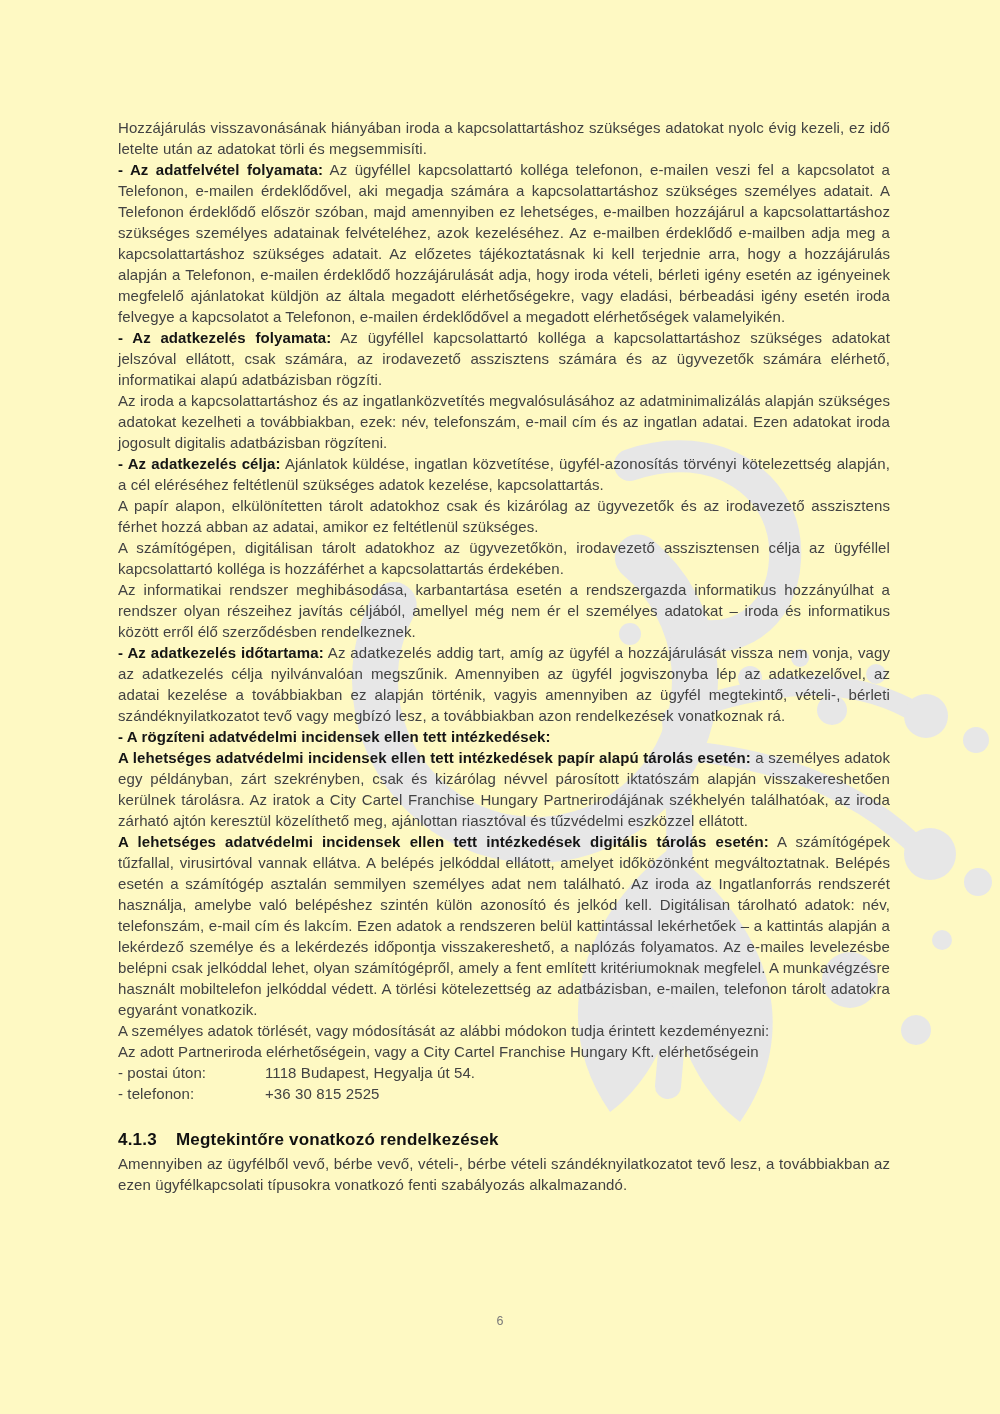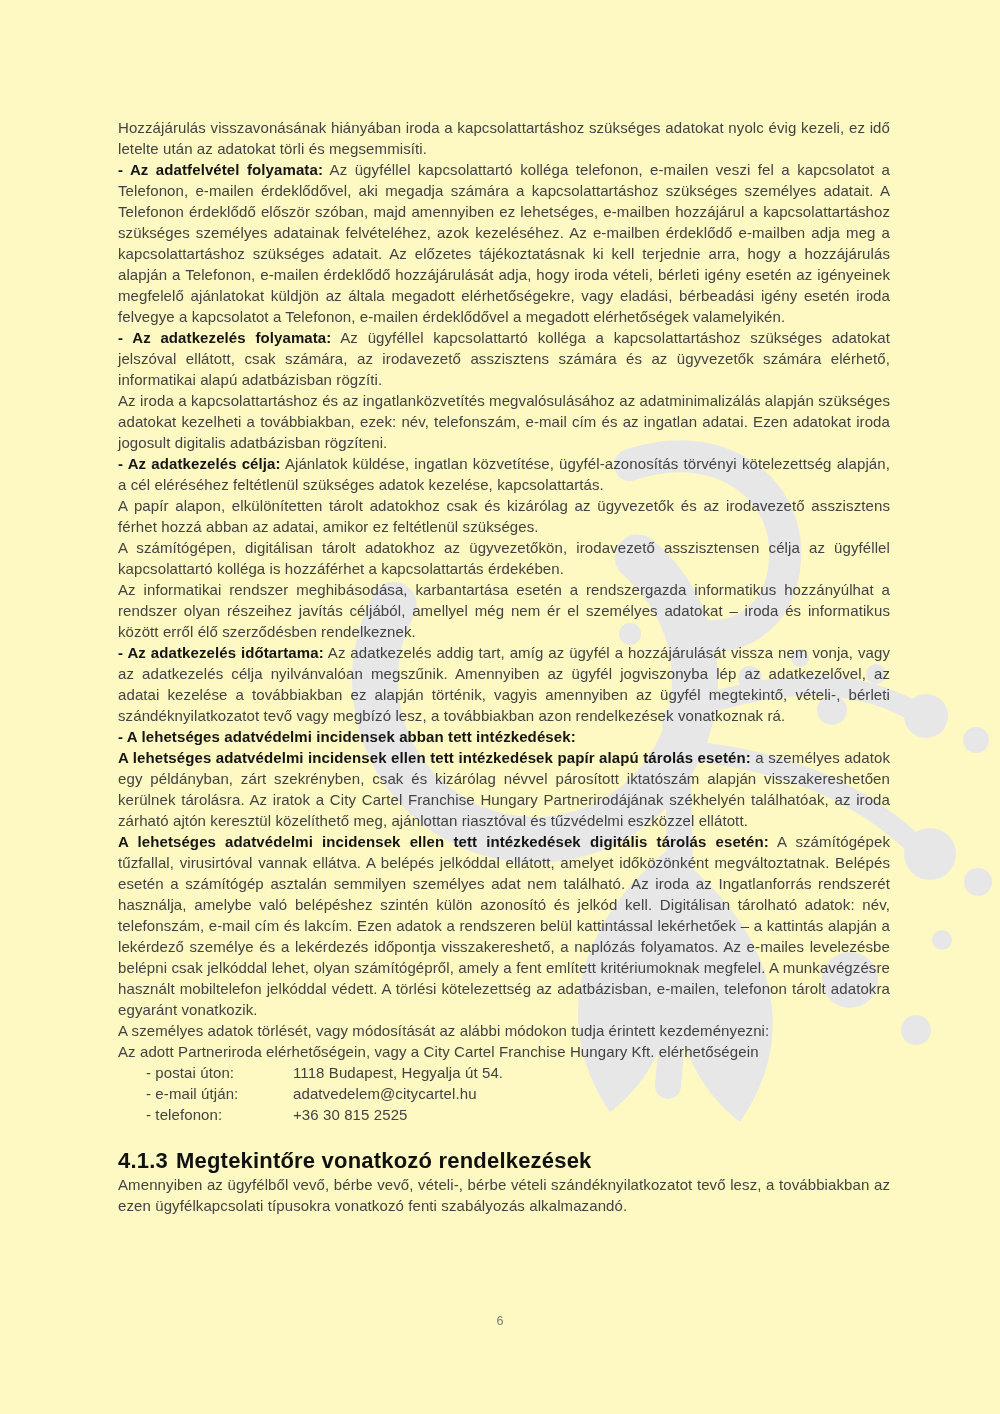--- a/index.html
+++ b/index.html
@@ -30,28 +30,28 @@
     line-height: 21px;
     letter-spacing: 0.1px;
     color: #424242;
     text-align: justify;
   }
   .content p { margin: 0; }
   .b {
     font-weight: 700;
     color: #151515;
   }
-  .contact-block { text-align: left; margin-left: 28px; }
+  .contact-block { text-align: left; }
   .contact-row { display: flex; }
   .contact-label { width: 147px; flex: 0 0 147px; }
   .contact-value { flex: 1; }
   .section-heading {
     margin-top: 25px;
     margin-bottom: 3px;
-    font-size: 22px;
+    font-size: 17px;
     font-weight: 700;
     color: #111111;
     text-align: left;
     letter-spacing: 0.2px;
   }
   .sec-num { display: inline-block; width: 58px; }
   .page-number {
     position: absolute;
     left: 0;
     right: 0;
@@ -100,34 +100,30 @@
 
     <p><span class="b"></span><span>Hozzájárulás visszavonásának hiányában iroda a kapcsolattartáshoz szükséges adatokat nyolc évig kezeli, ez idő letelte után az adatokat törli és megsemmisíti.</span></p>
     <p><span class="b">- Az adatfelvétel folyamata:</span><span> Az ügyféllel kapcsolattartó kolléga telefonon, e-mailen veszi fel a kapcsolatot a Telefonon, e-mailen érdeklődővel, aki megadja számára a kapcsolattartáshoz szükséges személyes adatait. A Telefonon érdeklődő először szóban, majd amennyiben ez lehetséges, e-mailben hozzájárul a kapcsolattartáshoz szükséges személyes adatainak felvételéhez, azok kezeléséhez. Az e-mailben érdeklődő e-mailben adja meg a kapcsolattartáshoz szükséges adatait. Az előzetes tájékoztatásnak ki kell terjednie arra, hogy a hozzájárulás alapján a Telefonon, e-mailen érdeklődő hozzájárulását adja, hogy iroda vételi, bérleti igény esetén az igényeinek megfelelő ajánlatokat küldjön az általa megadott elérhetőségekre, vagy eladási, bérbeadási igény esetén iroda felvegye a kapcsolatot a Telefonon, e-mailen érdeklődővel a megadott elérhetőségek valamelyikén.</span></p>
     <p><span class="b">- Az adatkezelés folyamata:</span><span> Az ügyféllel kapcsolattartó kolléga a kapcsolattartáshoz szükséges adatokat jelszóval ellátott, csak számára, az irodavezető asszisztens számára és az ügyvezetők számára elérhető, informatikai alapú adatbázisban rögzíti.</span></p>
     <p><span class="b"></span><span>Az iroda a kapcsolattartáshoz és az ingatlanközvetítés megvalósulásához az adatminimalizálás alapján szükséges adatokat kezelheti a továbbiakban, ezek: név, telefonszám, e-mail cím és az ingatlan adatai. Ezen adatokat iroda jogosult digitalis adatbázisban rögzíteni.</span></p>
     <p><span class="b">- Az adatkezelés célja:</span><span> Ajánlatok küldése, ingatlan közvetítése, ügyfél-azonosítás törvényi kötelezettség alapján, a cél eléréséhez feltétlenül szükséges adatok kezelése, kapcsolattartás.</span></p>
     <p><span class="b"></span><span>A papír alapon, elkülönítetten tárolt adatokhoz csak és kizárólag az ügyvezetők és az irodavezető asszisztens férhet hozzá abban az adatai, amikor ez feltétlenül szükséges.</span></p>
     <p><span class="b"></span><span>A számítógépen, digitálisan tárolt adatokhoz az ügyvezetőkön, irodavezető asszisztensen célja az ügyféllel kapcsolattartó kolléga is hozzáférhet a kapcsolattartás érdekében.</span></p>
     <p><span class="b"></span><span>Az informatikai rendszer meghibásodása, karbantartása esetén a rendszergazda informatikus hozzányúlhat a rendszer olyan részeihez javítás céljából, amellyel még nem ér el személyes adatokat – iroda és informatikus között erről élő szerződésben rendelkeznek.</span></p>
     <p><span class="b">- Az adatkezelés időtartama:</span><span> Az adatkezelés addig tart, amíg az ügyfél a hozzájárulását vissza nem vonja, vagy az adatkezelés célja nyilvánvalóan megszűnik. Amennyiben az ügyfél jogviszonyba lép az adatkezelővel, az adatai kezelése a továbbiakban ez alapján történik, vagyis amennyiben az ügyfél megtekintő, vételi-, bérleti szándéknyilatkozatot tevő vagy megbízó lesz, a továbbiakban azon rendelkezések vonatkoznak rá.</span></p>
-    <p><span class="b">- A lehetséges adatvédelmi incidensek abban tett intézkedések:</span><span></span></p>
+    <p><span class="b">- A rögzíteni adatvédelmi incidensek ellen tett intézkedések:</span><span></span></p>
     <p><span class="b">A lehetséges adatvédelmi incidensek ellen tett intézkedések papír alapú tárolás esetén:</span><span> a személyes adatok egy példányban, zárt szekrényben, csak és kizárólag névvel párosított iktatószám alapján visszakereshetően kerülnek tárolásra. Az iratok a City Cartel Franchise Hungary Partnerirodájának székhelyén találhatóak, az iroda zárható ajtón keresztül közelíthető meg, ajánlottan riasztóval és tűzvédelmi eszközzel ellátott.</span></p>
     <p><span class="b">A lehetséges adatvédelmi incidensek ellen tett intézkedések digitális tárolás esetén:</span><span> A számítógépek tűzfallal, virusirtóval vannak ellátva. A belépés jelkóddal ellátott, amelyet időközönként megváltoztatnak. Belépés esetén a számítógép asztalán semmilyen személyes adat nem található. Az iroda az Ingatlanforrás rendszerét használja, amelybe való belépéshez szintén külön azonosító és jelkód kell. Digitálisan tárolható adatok: név, telefonszám, e-mail cím és lakcím. Ezen adatok a rendszeren belül kattintással lekérhetőek – a kattintás alapján a lekérdező személye és a lekérdezés időpontja visszakereshető, a naplózás folyamatos. Az e-mailes levelezésbe belépni csak jelkóddal lehet, olyan számítógépről, amely a fent említett kritériumoknak megfelel. A munkavégzésre használt mobiltelefon jelkóddal védett. A törlési kötelezettség az adatbázisban, e-mailen, telefonon tárolt adatokra egyaránt vonatkozik.</span></p>
     <p><span class="b"></span><span>A személyes adatok törlését, vagy módosítását az alábbi módokon tudja érintett kezdeményezni:</span></p>
     <p><span class="b"></span><span>Az adott Partneriroda elérhetőségein, vagy a City Cartel Franchise Hungary Kft. elérhetőségein</span></p>
 
     <div class="contact-block">
       <div class="contact-row">
         <span class="contact-label">- postai úton:</span>
         <span class="contact-value">1118 Budapest, Hegyalja út 54.</span>
-      </div>
-      <div class="contact-row">
-        <span class="contact-label">- e-mail útján:</span>
-        <span class="contact-value">adatvedelem@citycartel.hu</span>
       </div>
       <div class="contact-row">
         <span class="contact-label">- telefonon:</span>
         <span class="contact-value">+36 30 815 2525</span>
       </div>
     </div>
 
     <div class="section-heading">
       <span class="sec-num">4.1.3</span><span>Megtekintőre vonatkozó rendelkezések</span>
     </div>

